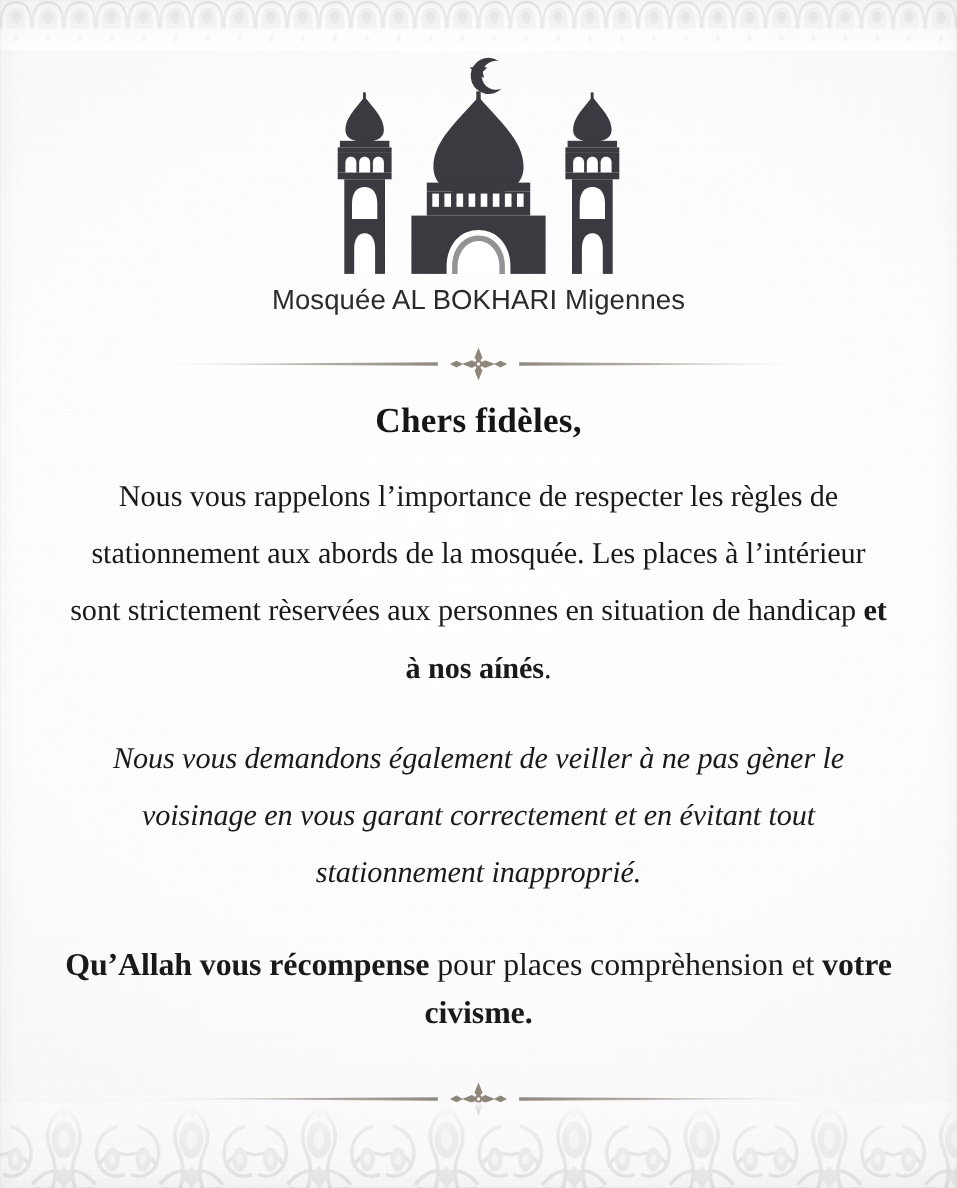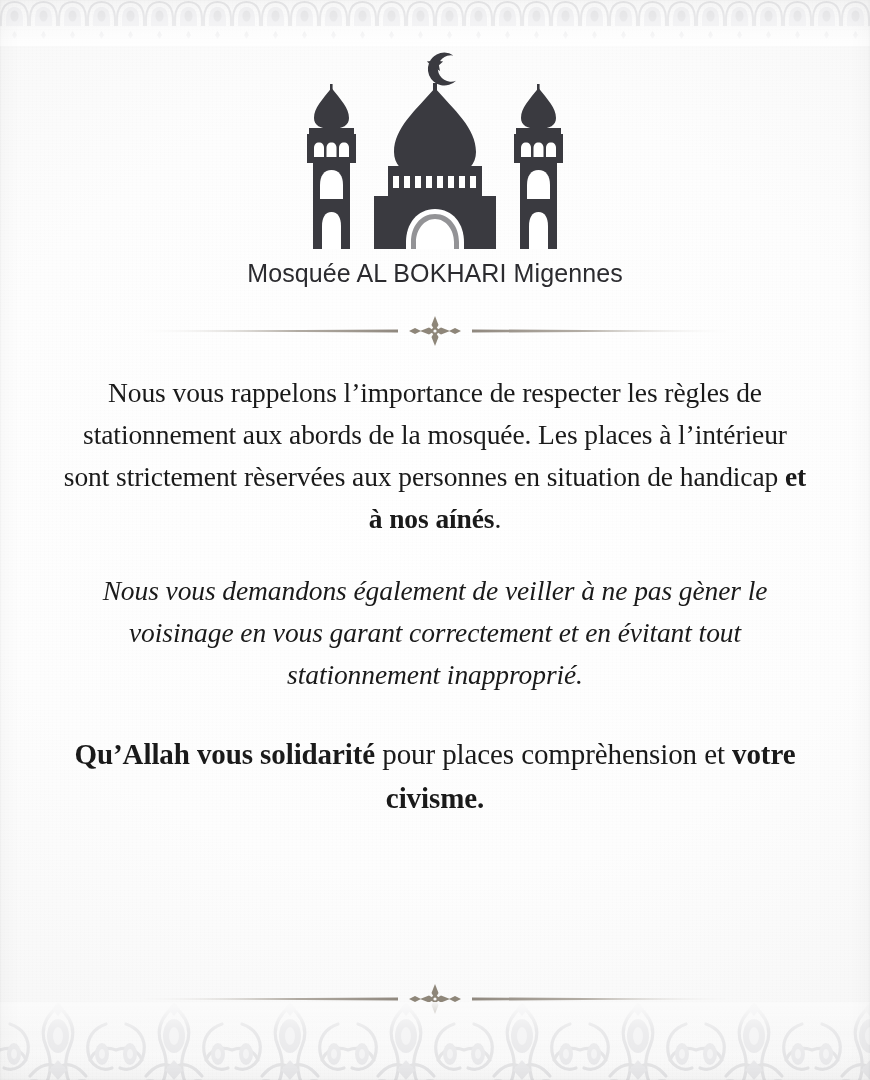--- a/index.html
+++ b/index.html
@@ -103,21 +103,21 @@
   }
 
   .body-copy {
     width: 754px;
     margin: 0 auto;
     text-align: center;
     color: #1a1a1a;
   }
   .para {
     font-size: 27.5px;
-    line-height: 42px;
+    line-height: 52px;
     margin: 0;
     letter-spacing: -0.1px;
   }
   .para.p1 { margin-top: 24px; }
   .para.p2 { margin-top: 30px; font-style: italic; }
   .para.p3 { margin-top: 31px; }
   .para.closing {
     margin-top: 36px;
     font-size: 29px;
     line-height: 44px;
@@ -260,25 +260,26 @@
         <path d="M351 17 l-6 -3 l-6 3 l6 3 z"></path>
         <path d="M325 2 l3.5 9 l-3.5 6 l-3.5 -6 z"></path>
         <path d="M325 32 l3.5 -9 l-3.5 -6 l-3.5 6 z"></path>
         <path d="M310 17 l9 -3.5 l6 3.5 l-6 3.5 z"></path>
         <path d="M340 17 l-9 -3.5 l-6 3.5 l6 3.5 z"></path>
         <circle cx="325" cy="17" r="3.4" fill="#8e8679"></circle>
         <circle cx="325" cy="17" r="1.6" fill="#fbfbfb"></circle>
       </g>
     </svg>
 
+    <div class="headline">Chers fidèles,</div>
 
     <div class="body-copy">
       <p class="para p1"><span>Nous vous rappelons l’importance de respecter les règles de stationnement aux abords de la mosquée. Les places à l’intérieur sont strictement rèservées aux personnes en situation de handicap </span><b>et à nos aínés</b><span>.</span></p>
       <p class="para p2"><span>Nous vous demandons également de veiller à ne pas gèner le voisinage en vous garant correctement et en évitant tout stationnement inapproprié.</span></p>
-      <p class="para closing"><b>Qu’Allah vous solidarité</b><span> pour places comprèhension et </span><b>votre civisme.</b></p>
+      <p class="para closing"><b>Qu’Allah vous récompense</b><span> pour places comprèhension et </span><b>votre civisme.</b></p>
     </div>
   </div>
 
   <div class="bottom-divider-wrap">
     <svg class="divider-bottom" viewBox="0 0 650 34">
       <defs>
         <linearGradient id="lineL2" x1="0" y1="0" x2="1" y2="0">
           <stop offset="0%" stop-color="#b3ada3" stop-opacity="0"></stop>
           <stop offset="60%" stop-color="#9a9287" stop-opacity=".75"></stop>
           <stop offset="100%" stop-color="#8a8278" stop-opacity=".95"></stop>

